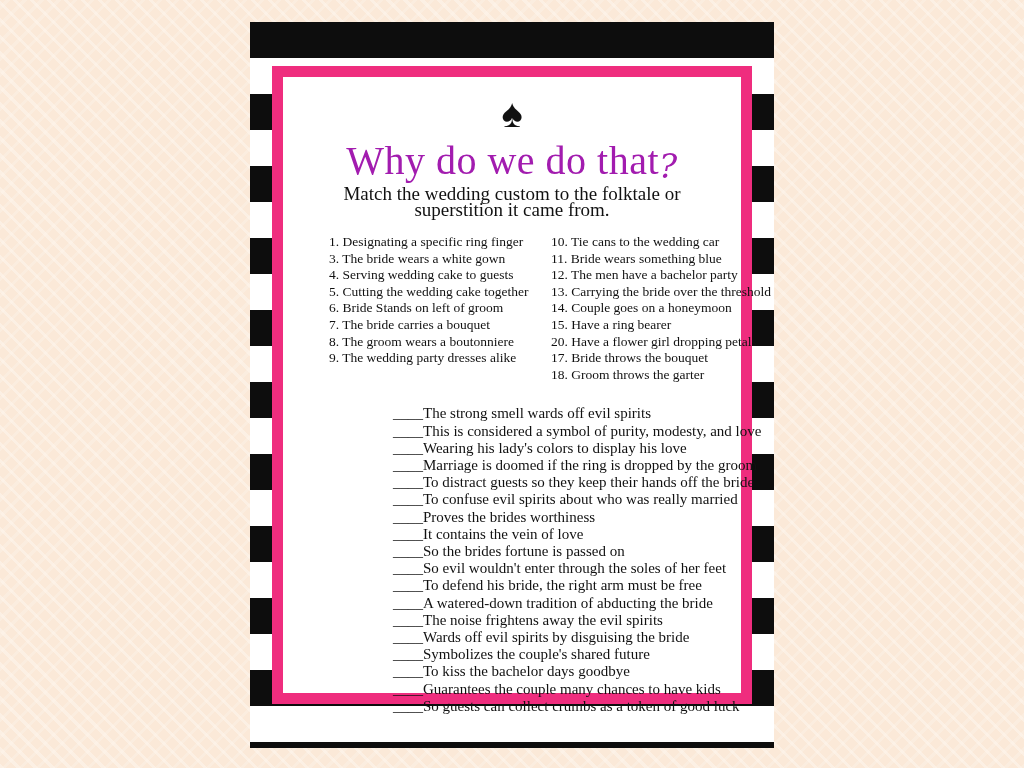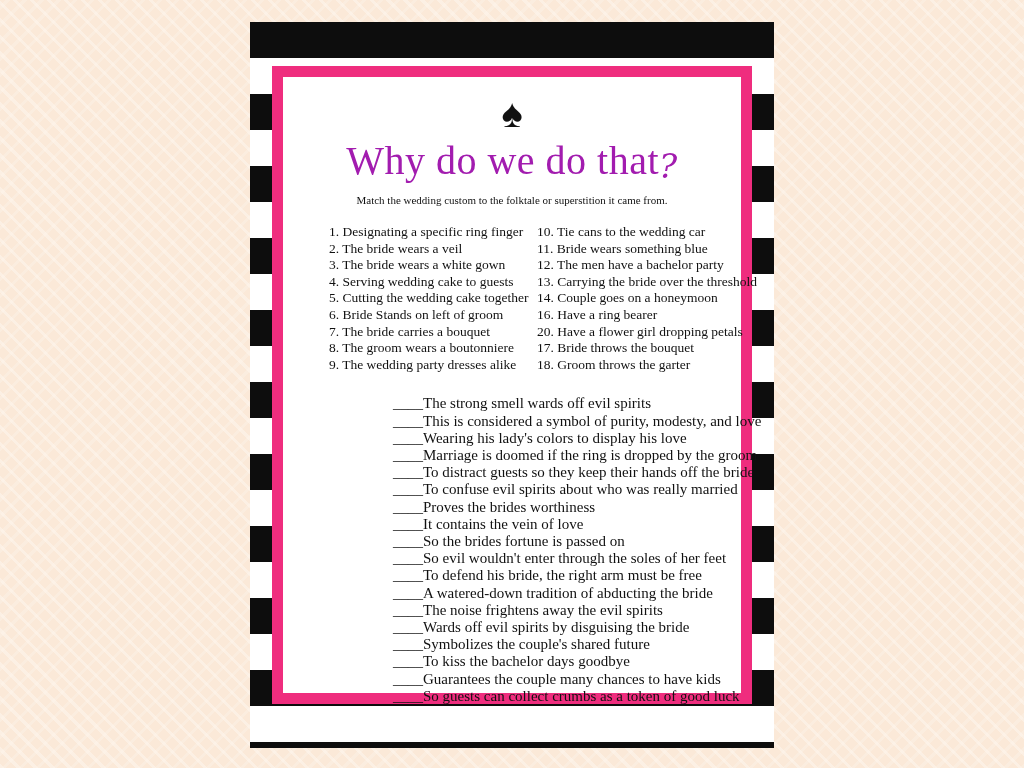--- a/index.html
+++ b/index.html
@@ -89,30 +89,31 @@
   .title .qmark {
     font-family: "DejaVu Serif", serif;
     font-size: 34px;
     font-style: italic;
     position: relative;
     top: 4px;
   }
 
   .subtitle {
     text-align: center;
-    font-size: 11px;
+    font-size: 19px;
     color: #111;
     line-height: 16px;
-    margin: 8px 0 0 0;
+    margin: 2px 0 0 0;
   }
 
   .columns {
     display: flex;
     margin-top: 16px;
     padding: 0 14px 0 26px;
+    gap: 14px;
   }
   .col {
     flex: 1 1 0;
   }
   .col.left { flex: 0 0 208px; }
   .item {
     font-size: 13.5px;
     line-height: 16.6px;
     color: #111;
     white-space: nowrap;
@@ -144,36 +145,35 @@
 
       <h1 class="title">
         <span>Why do we do that</span><span class="qmark">?</span>
       </h1>
 
       <div class="subtitle">Match the wedding custom to the folktale or superstition it came from.</div>
 
       <div class="columns">
         <div class="col left">
           <div class="item">1. Designating a specific ring finger</div>
-          <div class="item">2. The bride wears a veil</div>
           <div class="item">3. The bride wears a white gown</div>
           <div class="item">4. Serving wedding cake to guests</div>
           <div class="item">5. Cutting the wedding cake together</div>
           <div class="item">6. Bride Stands on left of groom</div>
           <div class="item">7. The bride carries a bouquet</div>
           <div class="item">8. The groom wears a boutonniere</div>
           <div class="item">9. The wedding party dresses alike</div>
         </div>
         <div class="col right">
           <div class="item">10. Tie cans to the wedding car</div>
           <div class="item">11. Bride wears something blue</div>
           <div class="item">12. The men have a bachelor party</div>
           <div class="item">13. Carrying the bride over the threshold</div>
           <div class="item">14. Couple goes on a honeymoon</div>
-          <div class="item">16. Have a ring bearer</div>
+          <div class="item">15. Have a ring bearer</div>
           <div class="item">20. Have a flower girl dropping petals</div>
           <div class="item">17. Bride throws the bouquet</div>
           <div class="item">18. Groom throws the garter</div>
         </div>
       </div>
 
       <div class="answers">
         <div class="ans">____The strong smell wards off evil spirits</div>
         <div class="ans">____This is considered a symbol of purity, modesty, and love</div>
         <div class="ans">____Wearing his lady's colors to display his love</div>

